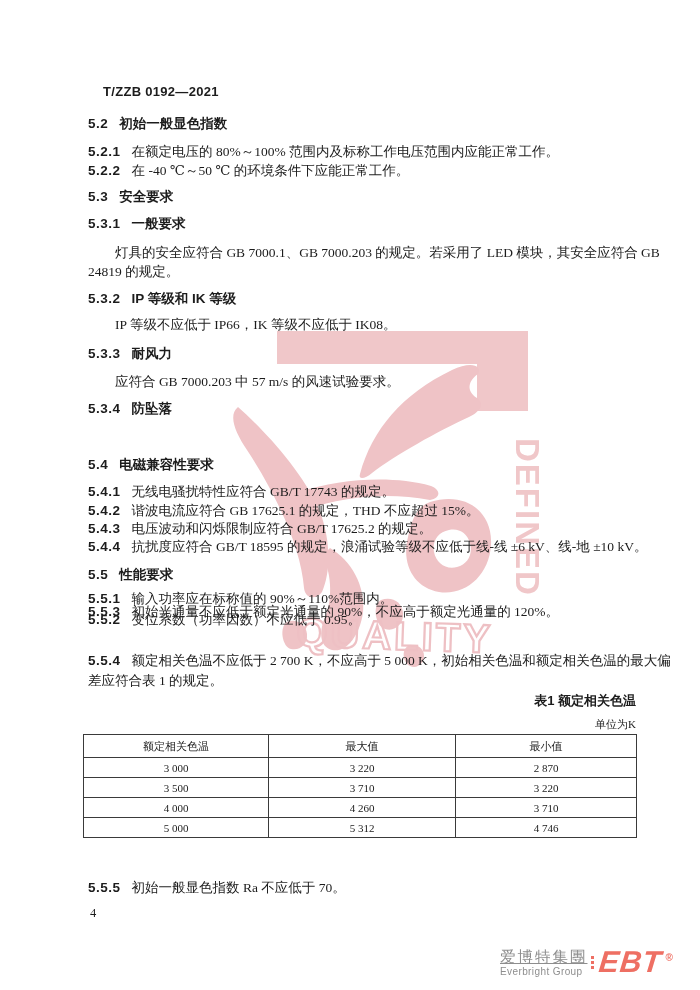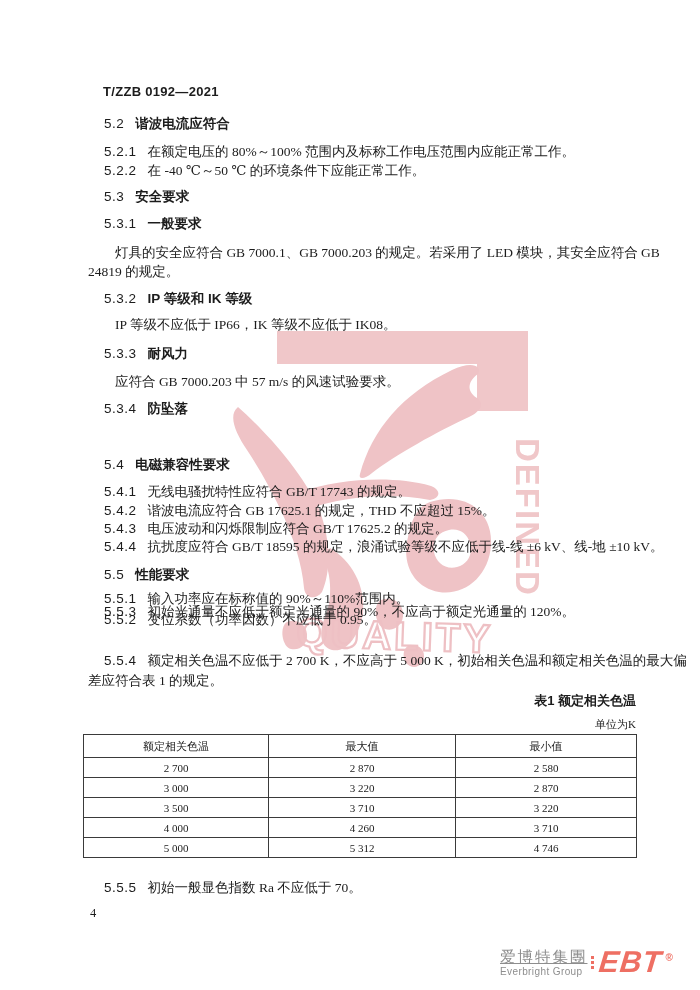--- a/index.html
+++ b/index.html
@@ -12,21 +12,21 @@
     color:#1c1c1c;
   }
   .wm{position:absolute;left:0;top:0;z-index:0;}
   .line{
     position:absolute;left:88px;z-index:1;
     font-size:13.5px;line-height:17px;white-space:nowrap;
   }
   .line.indent{left:115px;}
   .num{
     font-family:"Liberation Sans","DejaVu Sans",sans-serif;
-    font-weight:normal;margin-right:11px;letter-spacing:.5px;margin-left:16px;
+    font-weight:bold;margin-right:11px;letter-spacing:.5px;
   }
   .h .txt{
     font-family:"Liberation Sans","DejaVu Sans",sans-serif;
     font-weight:bold;
   }
   .c .txt,.p{font-family:"Liberation Serif","DejaVu Serif",serif;}
   .doccode{
     position:absolute;left:103px;top:84px;z-index:1;
     font-family:"Liberation Sans","DejaVu Sans",sans-serif;
     font-weight:bold;font-size:13px;letter-spacing:.3px;
@@ -96,21 +96,21 @@
       <path d="M287,622 C296,618 306,624 307,634 C308,644 300,651 291,649 C282,647 279,627 287,622 Z"></path>
       <path d="M381,600 C392,596 402,602 403,613 C404,624 395,632 385,629 C375,626 372,605 381,600 Z"></path>
       <path d="M408,646 C416,643 424,648 424,656 C424,664 417,669 410,666 C403,663 401,650 408,646 Z"></path>
     </g>
     <text transform="translate(516,438) rotate(90)" font-family="Liberation Sans, DejaVu Sans, sans-serif" font-weight="bold" font-size="33" letter-spacing="2" fill="#f0c7c9">DEFINED</text>
     <text x="296" y="646" transform="rotate(2 296 646)" font-family="Liberation Sans, DejaVu Sans, sans-serif" font-weight="bold" font-size="40" letter-spacing="3" fill="none" stroke="#eec0c4" stroke-width="2.2">QUALITY</text>
   </svg>
 
   <div class="doccode">T/ZZB 0192—2021</div>
 
-  <div class="line h" style="top:115px"><span class="num">5.2</span><span class="txt">谐波电流应符合</span></div>
+  <div class="line h" style="top:115px"><span class="num">5.2</span><span class="txt">初始一般显色指数</span></div>
   <div class="line c" style="top:143px"><span class="num">5.2.1</span><span class="txt">在额定电压的 80%～100% 范围内及标称工作电压范围内应能正常工作。</span></div>
   <div class="line c" style="top:162px"><span class="num">5.2.2</span><span class="txt">在 -40 ℃～50 ℃ 的环境条件下应能正常工作。</span></div>
   <div class="line h" style="top:188px"><span class="num">5.3</span><span class="txt">安全要求</span></div>
   <div class="line h" style="top:215px"><span class="num">5.3.1</span><span class="txt">一般要求</span></div>
   <div class="line p indent" style="top:244px">灯具的安全应符合 GB 7000.1、GB 7000.203 的规定。若采用了 LED 模块，其安全应符合 GB</div>
   <div class="line p" style="top:263px">24819 的规定。</div>
   <div class="line h" style="top:290px"><span class="num">5.3.2</span><span class="txt">IP 等级和 IK 等级</span></div>
   <div class="line p indent" style="top:316px">IP 等级不应低于 IP66，IK 等级不应低于 IK08。</div>
   <div class="line h" style="top:345px"><span class="num">5.3.3</span><span class="txt">耐风力</span></div>
   <div class="line p indent" style="top:373px">应符合 GB 7000.203 中 57 m/s 的风速试验要求。</div>
@@ -136,25 +136,20 @@
         <col style="width:181px">
       </colgroup>
     <thead>
       <tr>
         <th>额定相关色温</th>
         <th>最大值</th>
         <th>最小值</th>
       </tr>
     </thead>
     <tbody>
-      <tr>
-        <td>2 700</td>
-        <td>2 870</td>
-        <td>2 580</td>
-      </tr>
       <tr>
         <td>3 000</td>
         <td>3 220</td>
         <td>2 870</td>
       </tr>
       <tr>
         <td>3 500</td>
         <td>3 710</td>
         <td>3 220</td>
       </tr>

